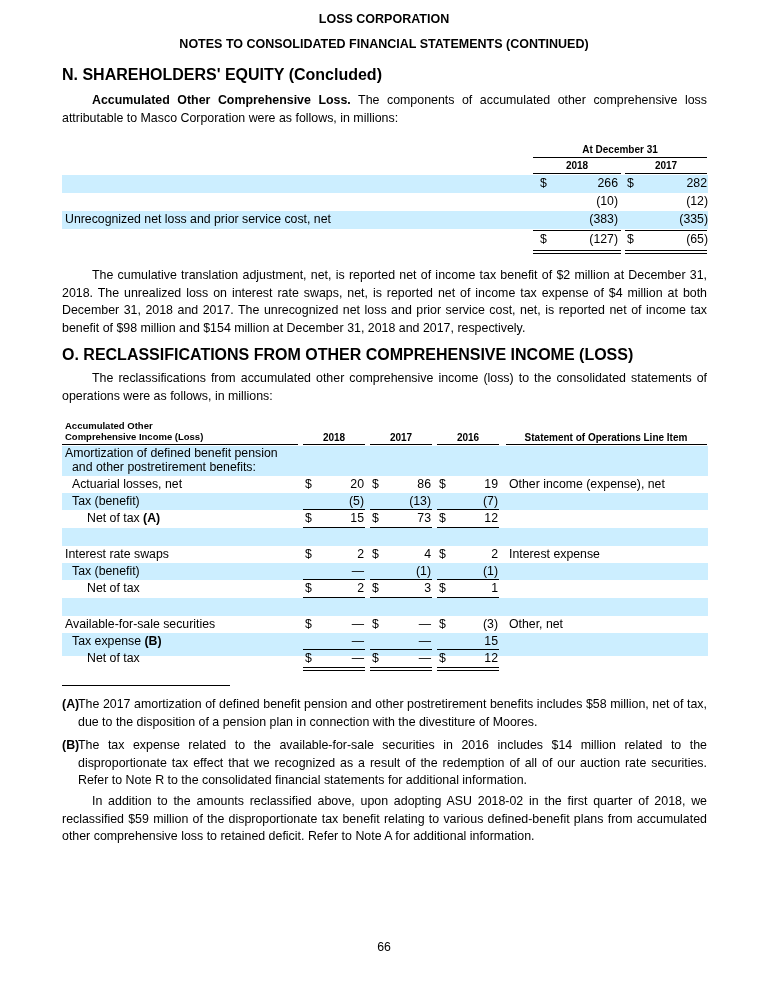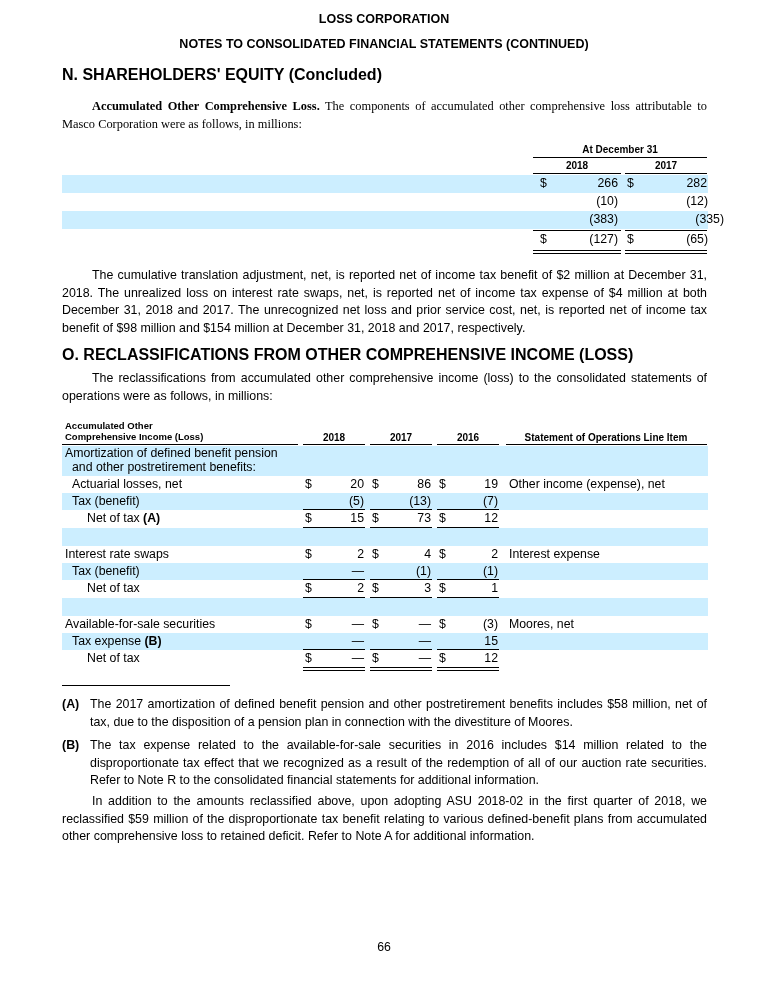--- a/index.html
+++ b/index.html
@@ -28,31 +28,31 @@
   .cell { position: absolute; top: 0; white-space: nowrap; }
   .dollar { text-align: left; }
   .num { text-align: right; }
   .hline { position: absolute; height: 0; border-top: 1.5px solid #000; }
   .dline { position: absolute; height: 4px; border-top: 1.5px solid #000; border-bottom: 1.5px solid #000; }
   .colhead { position: absolute; font-size: 10px; font-weight: bold; text-align: center; }
   
   .t2row { position: absolute; left: 62px; width: 646px; line-height: 17px; }
   .fn { position: absolute; left: 62px; width: 645px; line-height: 17.5px; font-size: 12.4px; text-align: justify; }
   .fn .tag { position: absolute; left: 0; top: 0; font-weight: bold; }
-  .fn .body { margin-left: 28px; }
+  .fn .body { margin-left: 16px; }
   .pagenum { top: 940px; font-size: 12.3px; }
 </style>
 </head>
 <body>
 
 <div class="abs center title1">LOSS CORPORATION</div>
 <div class="abs center title2">NOTES TO CONSOLIDATED FINANCIAL STATEMENTS (CONTINUED)</div>
 
 <div class="abs sec" style="top:66px;">N. SHAREHOLDERS' EQUITY (Concluded)</div>
-<div class="abs para" style="top:98px;font-family:Liberation Serif, serif;">
+<div class="abs para" style="top:92px;">
   <span class="bold">Accumulated Other Comprehensive Loss.</span><span>  The components of accumulated other comprehensive loss attributable to Masco Corporation were as follows, in millions:</span>
 </div>
 
 <div class="colhead" style="left:533px; width:174px; top:144px;">At December 31</div>
 <div class="hline" style="left:533px; width:174px; top:157px;"></div>
 <div class="colhead" style="left:533px; width:88px; top:160px;">2018</div>
 <div class="colhead" style="left:625px; width:82px; top:160px;">2017</div>
 <div class="hline" style="left:533px; width:88px; top:173px;"></div>
 <div class="hline" style="left:625px; width:82px; top:173px;"></div>
 
@@ -60,22 +60,23 @@
   <span class="cell dollar" style="left:478px;">$</span>
   <span class="cell num" style="left:500px; width:56px;">266</span>
   <span class="cell dollar" style="left:565px;">$</span>
   <span class="cell num" style="left:590px; width:55px;">282</span>
 </div>
 <div class="t1row" style="top:193px; height:18px;">
   <span class="cell num" style="left:500px; width:56px;">(10)</span>
   <span class="cell num" style="left:590px; width:56px;">(12)</span>
 </div>
 <div class="t1row shade" style="top:211px; height:18px;">
+  <span class="t1label">Unrecognized net loss and prior service cost, net</span>
   <span class="cell num" style="left:500px; width:56px;">(383)</span>
-  <span class="cell num" style="left:606px; width:56px;">(335)</span>
+  <span class="cell num" style="left:590px; width:56px;">(335)</span>
 </div>
 <div class="hline" style="left:533px; width:88px; top:230px;"></div>
 <div class="hline" style="left:625px; width:82px; top:230px;"></div>
 <div class="t1row" style="top:231px; height:18px;">
   <span class="cell dollar" style="left:478px;">$</span>
   <span class="cell num" style="left:500px; width:56px;">(127)</span>
   <span class="cell dollar" style="left:565px;">$</span>
   <span class="cell num" style="left:590px; width:56px;">(65)</span>
 </div>
 <div class="dline" style="left:533px; width:88px; top:250px;"></div>
@@ -204,23 +205,23 @@
       <span class="cell" style="left: 447px;"></span>
     </div>
     <div class="t2row" style="top: 616px; height: 17px;">
       <div class="cell" style="left: 3px; line-height: 17px;"><span>Available-for-sale securities</span></div>
       <span class="cell dollar" style="left: 243px;">$</span>
       <span class="cell num" style="left: 258px; width: 44px;">—</span>
       <span class="cell dollar" style="left: 310px;">$</span>
       <span class="cell num" style="left: 325px; width: 44px;">—</span>
       <span class="cell dollar" style="left: 377px;">$</span>
       <span class="cell num" style="left: 392px; width: 44px;">(3)</span>
-      <span class="cell" style="left: 447px;">Moores, net</span>
-    </div>
-    <div class="t2row shade" style="top: 633px; height: 17px;">
+      <span class="cell" style="left: 447px;">Other, net</span>
+    </div>
+    <div class="t2row shade" style="top: 633px; height: 23px;">
       <div class="cell" style="left: 10px; line-height: 17px;"><span>Tax expense</span> <span class="bold">(B)</span></div>
       <span class="cell dollar" style="left: 243px;"></span>
       <span class="cell num" style="left: 258px; width: 44px;">—</span>
       <span class="cell dollar" style="left: 310px;"></span>
       <span class="cell num" style="left: 325px; width: 44px;">—</span>
       <span class="cell dollar" style="left: 377px;"></span>
       <span class="cell num" style="left: 392px; width: 44px;">15</span>
       <span class="cell" style="left: 447px;"></span>
     </div>
     <div class="t2row" style="top: 650px; height: 18px;">

